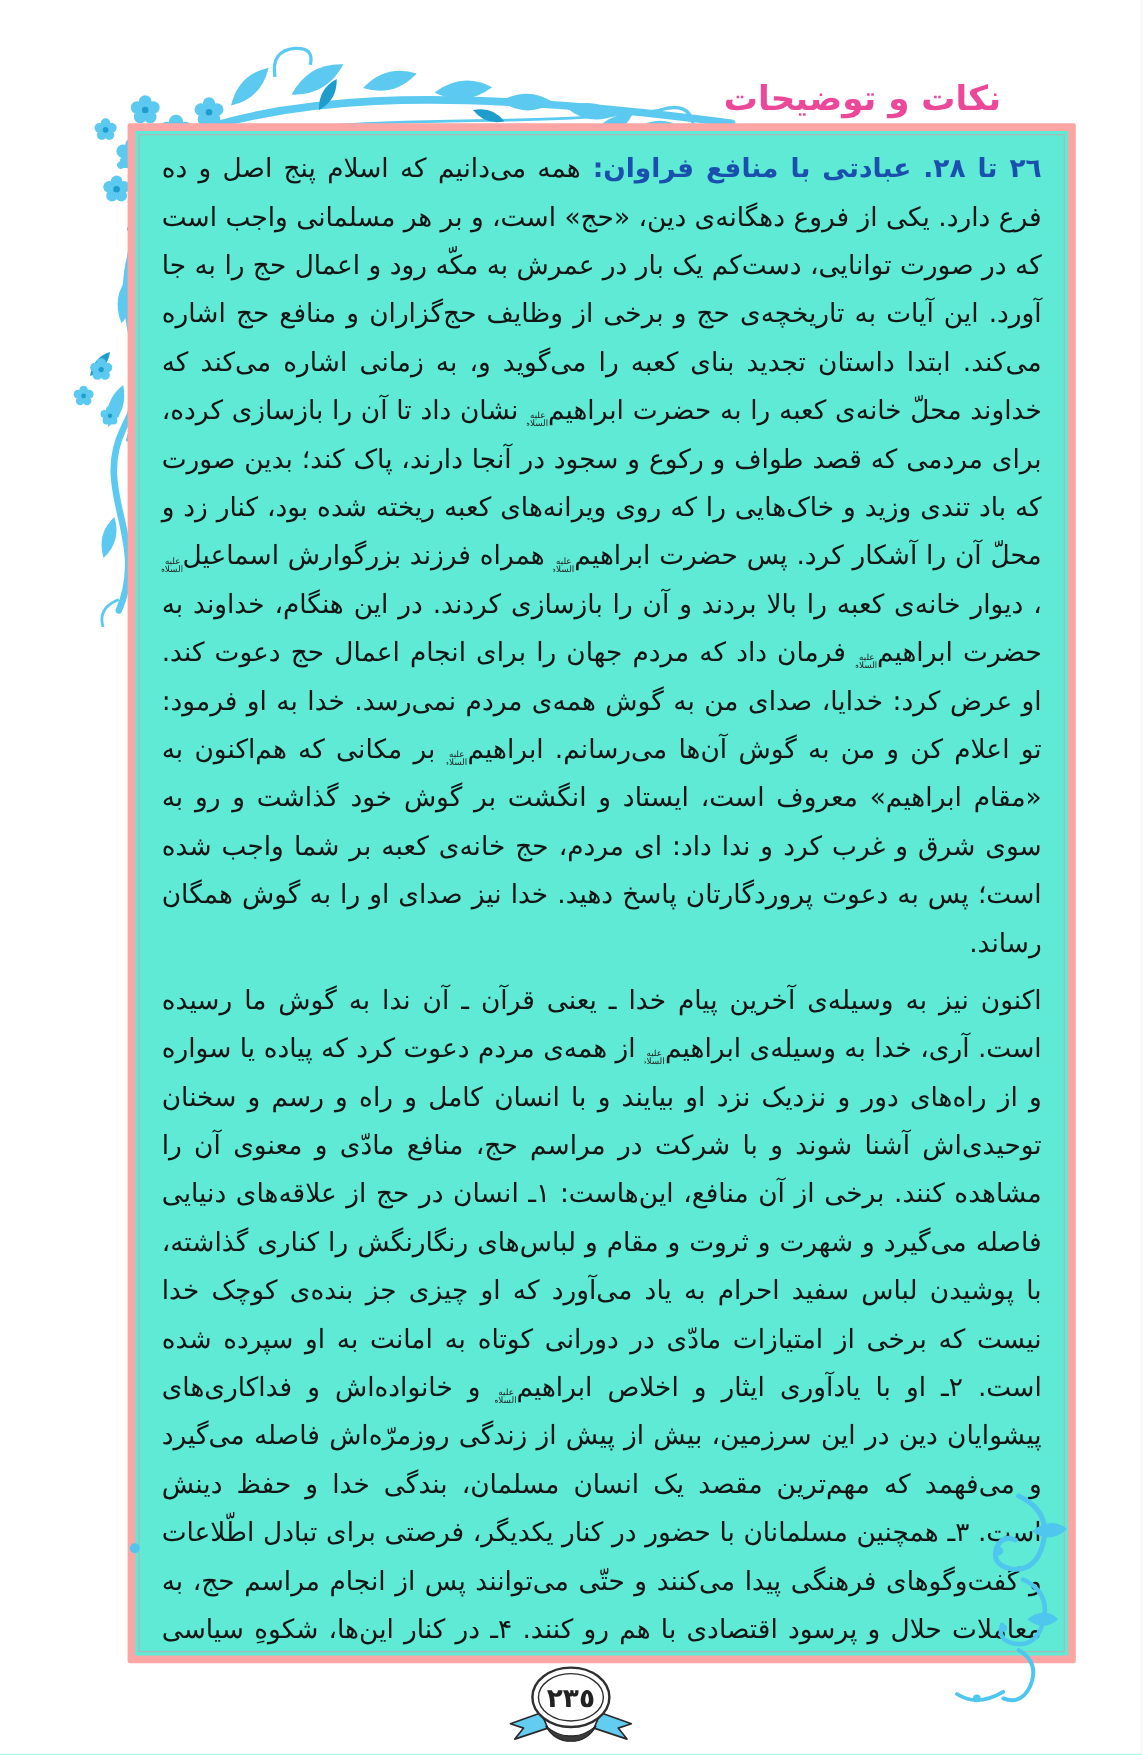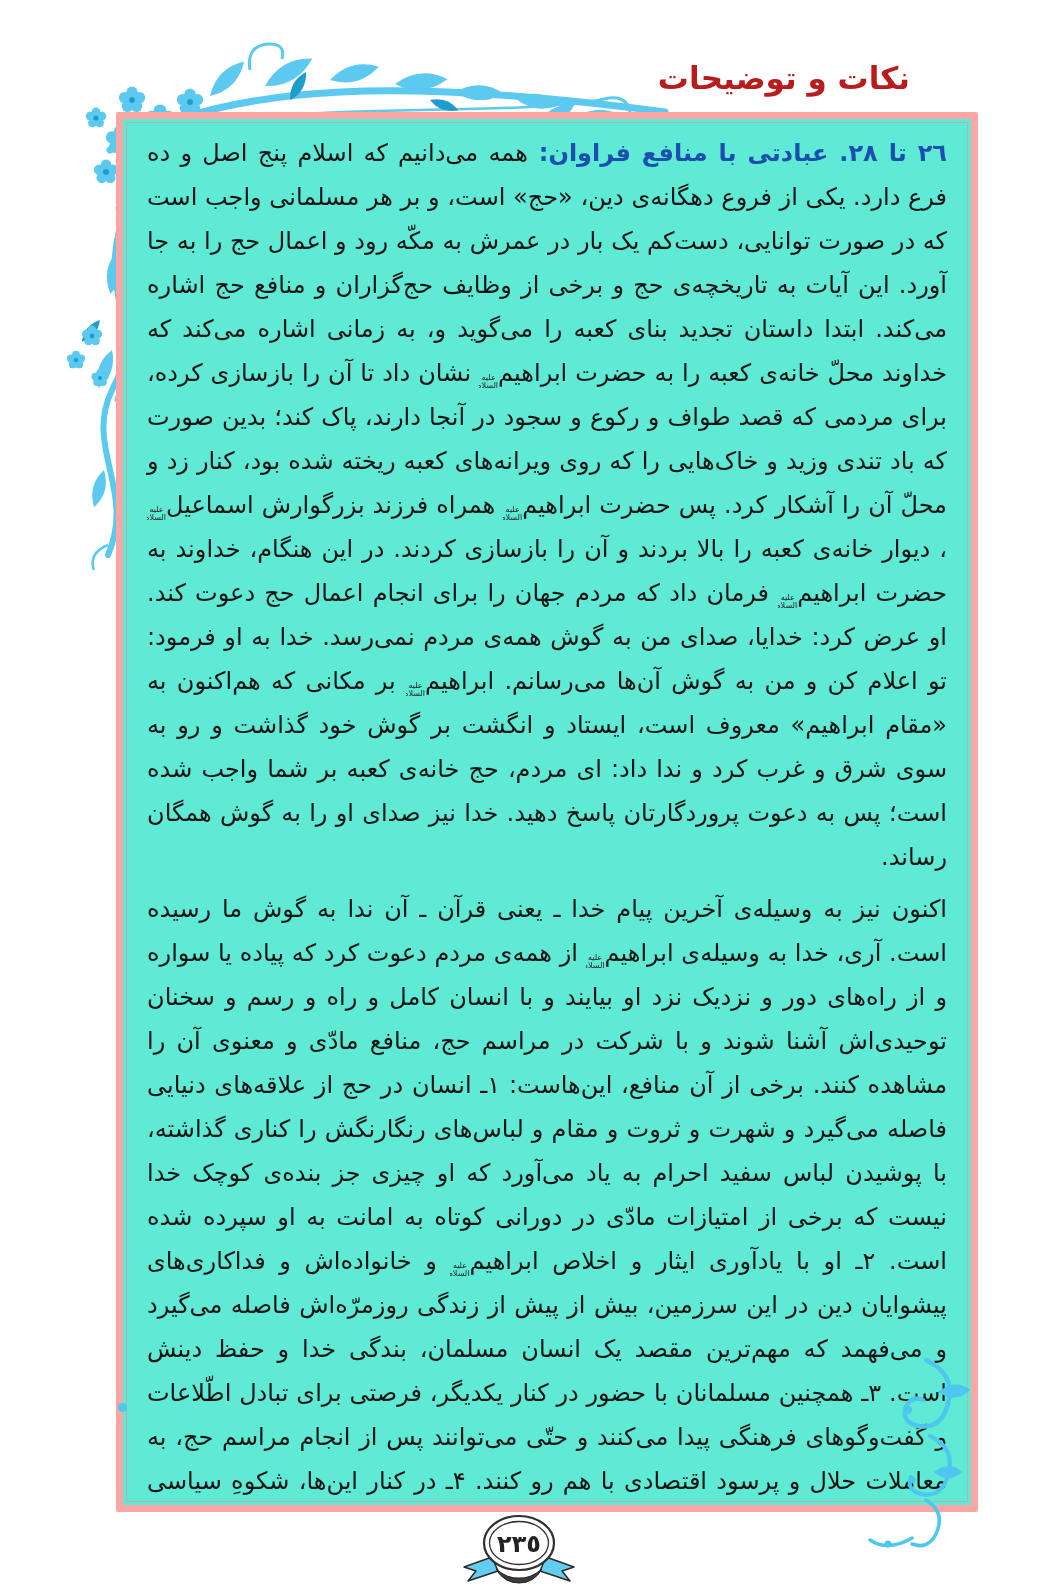--- a/index.html
+++ b/index.html
@@ -6,22 +6,22 @@
   body{
     width:1038px;height:1595px;position:relative;background:#ffffff;
     font-family:"DejaVu Sans", sans-serif;overflow:hidden;
   }
   
   .corner-deco{position:absolute;left:0;top:0;pointer-events:none;}
   .corner-deco-br{position:absolute;left:868px;top:1352px;pointer-events:none;}
   .border-dot{position:absolute;left:118px;top:1403px;width:9px;height:9px;border-radius:50%;background:#4ec6ee;}
   
   .page-header{
-    position:absolute;top:60px;right:128px;
-    font-size:31px;font-weight:bold;color:#b91c1c;letter-spacing:1px;
+    position:absolute;top:72px;right:128px;
+    font-size:31px;font-weight:bold;color:#ec4899;letter-spacing:1px;
   }
   
   .frame{
     position:absolute;left:116px;top:112px;width:801px;height:1386px;
     border:7px solid #fca5a5;background:#5eead4;border-radius:2px;padding-left:47px;
   }
   .frame-inner{
     position:absolute;left:3px;top:3px;right:3px;bottom:3px;
     border:1px solid #b3b3b3;
     padding:8px 20px 10px 20px;

